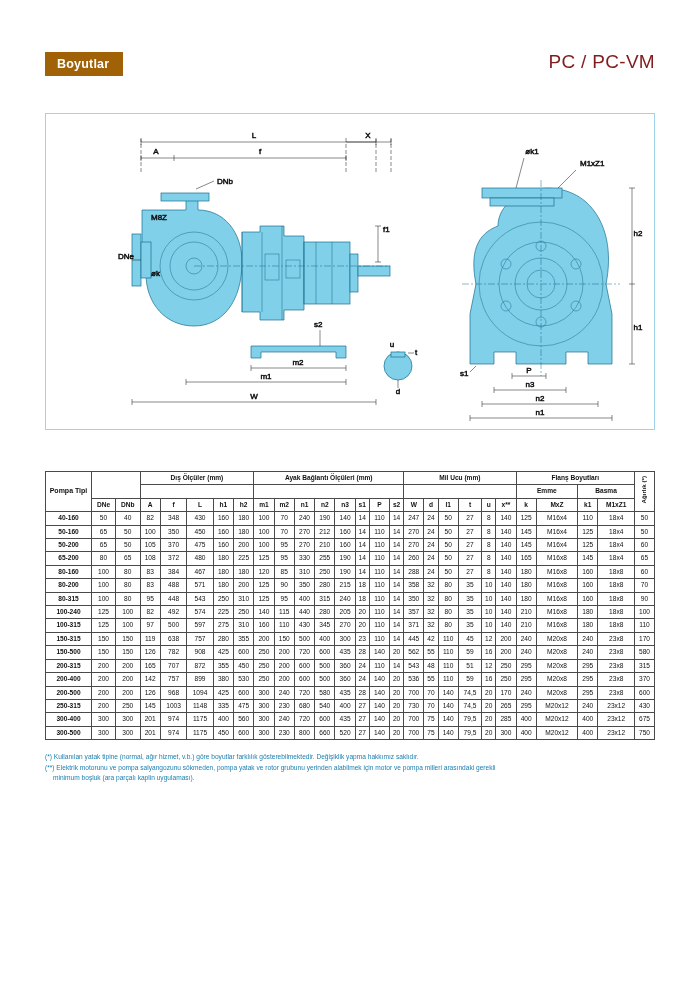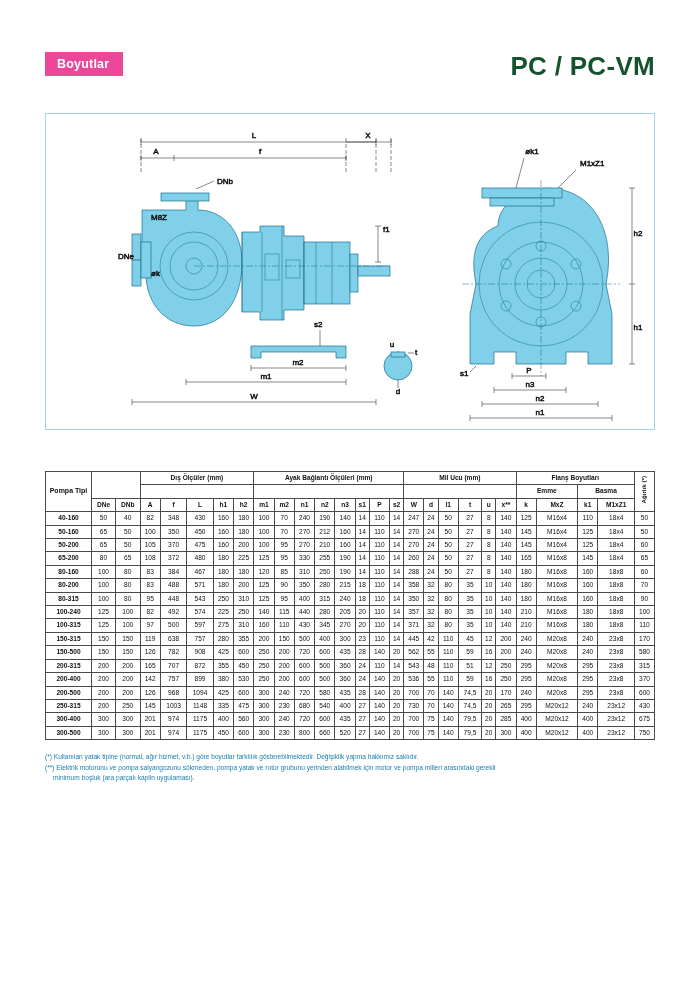--- a/index.html
+++ b/index.html
@@ -12,28 +12,28 @@
     position: relative;
   }
   .page { position: relative; width:700px; height:990px; padding: 0; }
 
   
   .header {
     position:absolute; left:0; top:0; width:700px; height:100px;
   }
   .hdr-tag {
     position:absolute; left:45px; top:52px;
-    background:#ec4899; color:#fff;
+    background:#a16207; color:#fff;
     font-size:12.5px; font-weight:bold;
     padding:5px 14px 5px 12px;
     letter-spacing:.2px;
   }
   .hdr-title {
     position:absolute; right:45px; top:51px;
-    color:#14532d; font-size:26px; font-weight:bold;
+    color:#7f1d1d; font-size:19px; font-weight:normal;
     letter-spacing:.3px;
   }
 
   
   .panel {
     position:absolute; left:45px; top:113px;
     width:610px; height:317px;
     border:1px solid #9fd3e8;
     background:#ffffff;
   }

